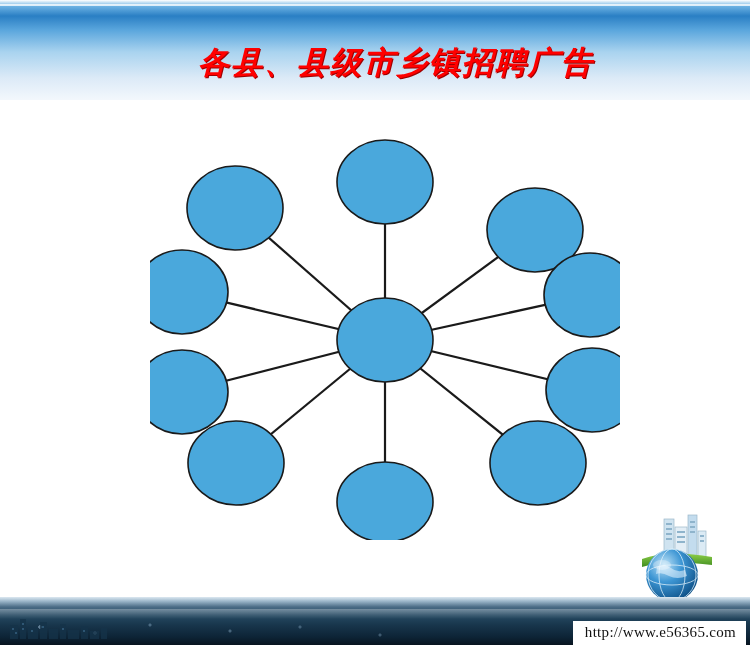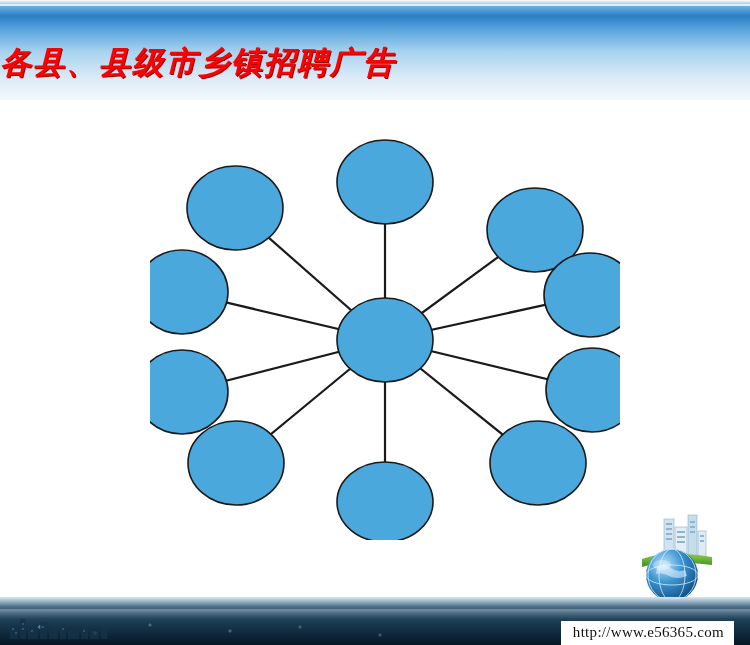--- a/index.html
+++ b/index.html
@@ -100,21 +100,21 @@
     width: 120px;
     height: 26px;
     opacity: 0.85;
   }
   
   .title {
     position: absolute;
     left: 0;
     top: 42px;
     width: 594px;
-    text-align: left;
+    text-align: right;
     font-family: "Liberation Serif", serif;
     font-weight: bold;
     font-style: italic;
     font-size: 31px;
     letter-spacing: 2px;
     color: #ff0000;
     text-shadow: 1px 1px 0 #a00000;
     white-space: nowrap;
   }
   
@@ -132,21 +132,21 @@
   .globe-wrap {
     position: absolute;
     right: 28px;
     bottom: 42px;
     width: 110px;
     height: 90px;
   }
   
   .url-box {
     position: absolute;
-    right: 16px;
+    right: 4px;
     bottom: 0px;
     background: #ffffff;
     padding: 3px 10px 4px 12px;
     font-family: "Liberation Serif", serif;
     font-size: 15px;
     color: #111111;
     letter-spacing: 0.3px;
   }
 </style>
 </head>

